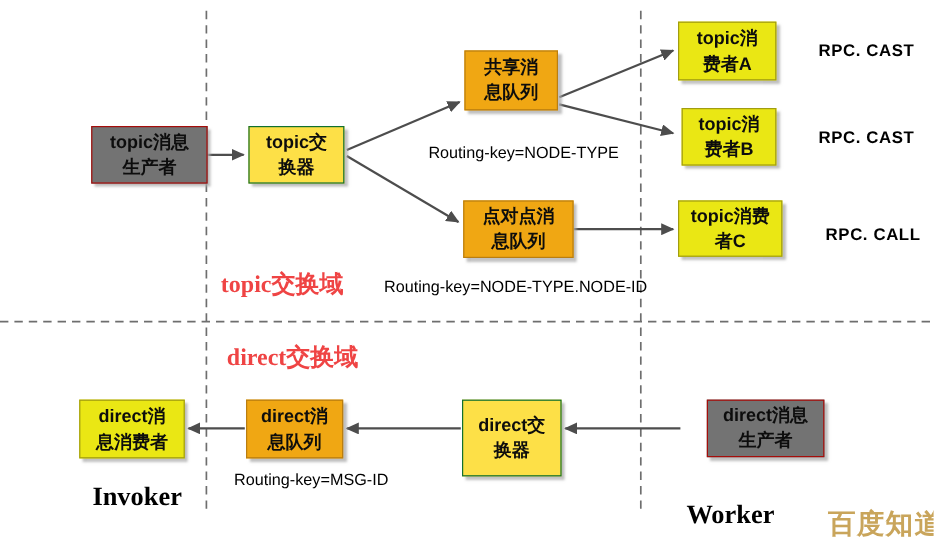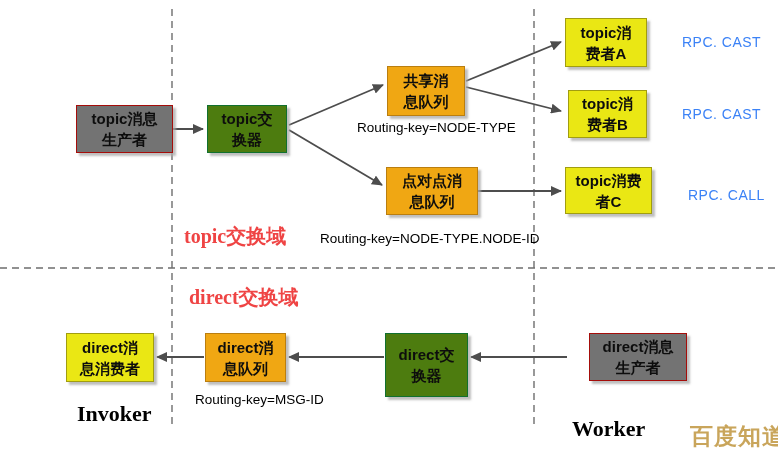--- a/index.html
+++ b/index.html
@@ -11,26 +11,26 @@
   svg.layer{position:absolute;left:0;top:0;z-index:1;}
   .node{
     position:absolute;z-index:2;box-sizing:border-box;
     display:flex;flex-direction:column;align-items:center;justify-content:center;
     text-align:center;font-size:15px;line-height:21px;color:#0d0d0d;
     font-weight:bold;
     box-shadow:3px 3px 2px rgba(170,170,170,0.75);
   }
   .node span{display:block;white-space:nowrap;}
   .producer{background:#737373;border:1.5px solid #a50d0a;margin-left:21px;}
-  .exchange{background:#4d7c0f;border:1.5px solid #11702f;}
+  .exchange{background:#fde047;border:1.5px solid #11702f;}
   .queue{background:#f0a713;border:1.5px solid #ba7e10;}
   .consumer{background:#eae714;border:1.5px solid #a19d10;}
   .lbl{position:absolute;z-index:3;white-space:nowrap;color:#1a1a1a;}
   .routing{font-size:13.5px;color:#000000;}
-  .rpc{font-size:14px;font-weight:normal;letter-spacing:0.5px;color:#3b82f6;
+  .rpc{font-size:14px;font-weight:bold;letter-spacing:0.5px;color:#000000;
        font-family:"Liberation Sans","DejaVu Sans",sans-serif;}
   .region-title{font-family:"Liberation Serif","DejaVu Serif",serif;
        font-weight:bold;font-size:20px;color:#ef4444;}
   .role{font-family:"Liberation Serif","DejaVu Serif",serif;
        font-weight:bold;font-size:22px;color:#000;}
   .watermark{font-size:23px;font-weight:bold;color:#c9a55b;letter-spacing:1px;}
 </style>
 </head>
 <body>
 
@@ -62,21 +62,21 @@
   <div class="node producer" style="left:55px;top:105px;width:97px;height:48px">
     <span>topic消息</span>
     <span>生产者</span>
   </div>
 
   <div class="node exchange" style="left:207px;top:105px;width:80px;height:48px">
     <span>topic交</span>
     <span>换器</span>
   </div>
 
-  <div class="node queue" style="left:387px;top:66px;width:78px;height:50px">
+  <div class="node queue" style="left:387px;top:42px;width:78px;height:50px">
     <span>共享消</span>
     <span>息队列</span>
   </div>
 
   <div class="node queue" style="left:386px;top:167px;width:92px;height:48px">
     <span>点对点消</span>
     <span>息队列</span>
   </div>
 
   <div class="node consumer" style="left:565px;top:18px;width:82px;height:49px">

